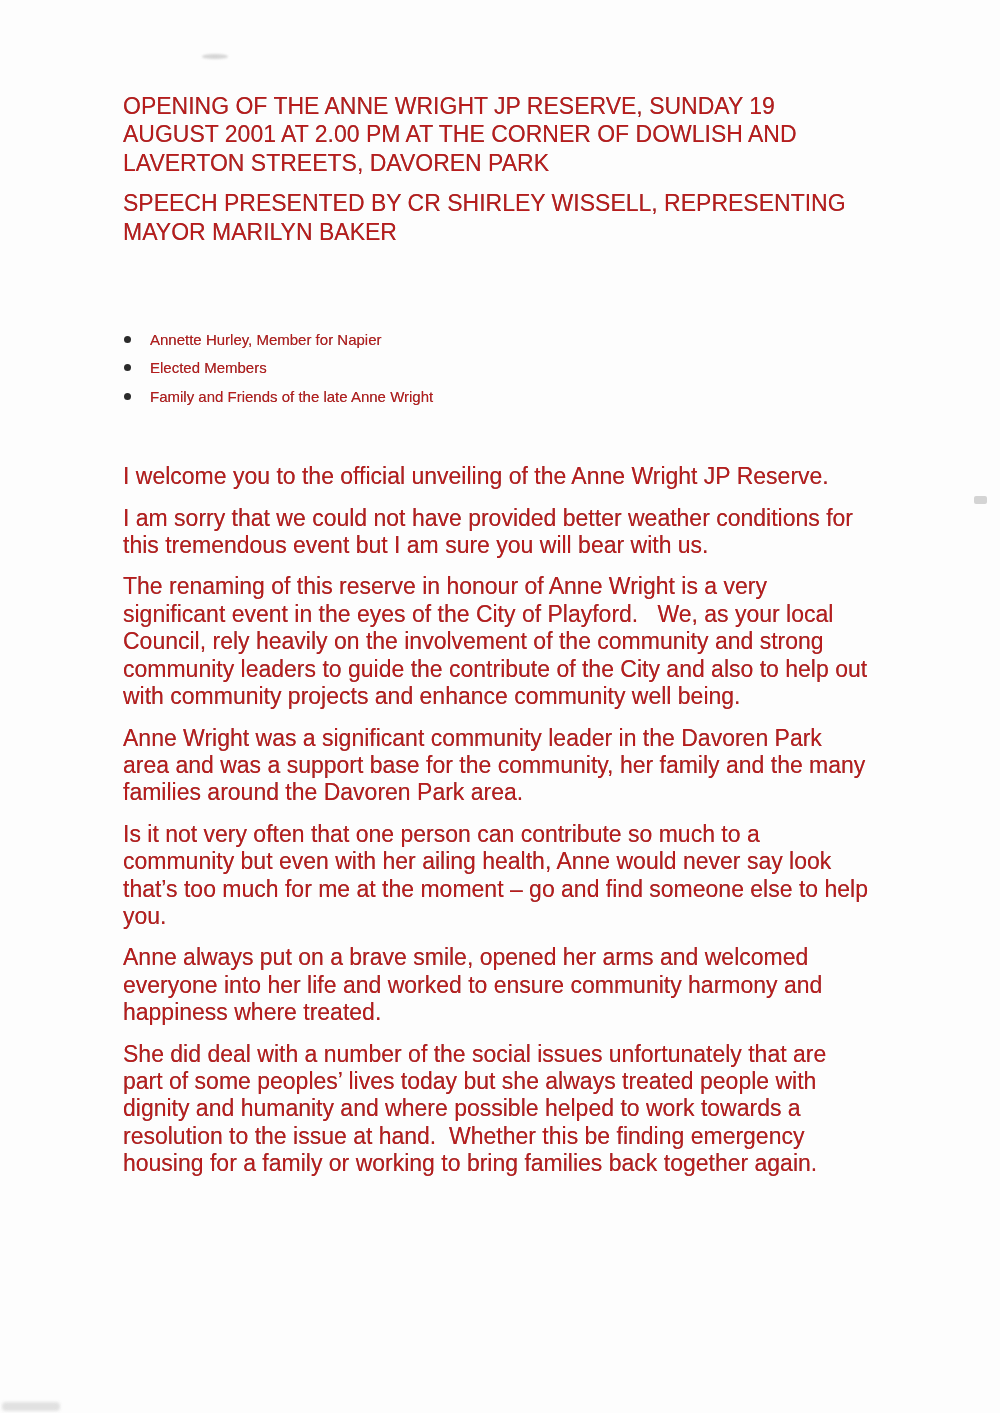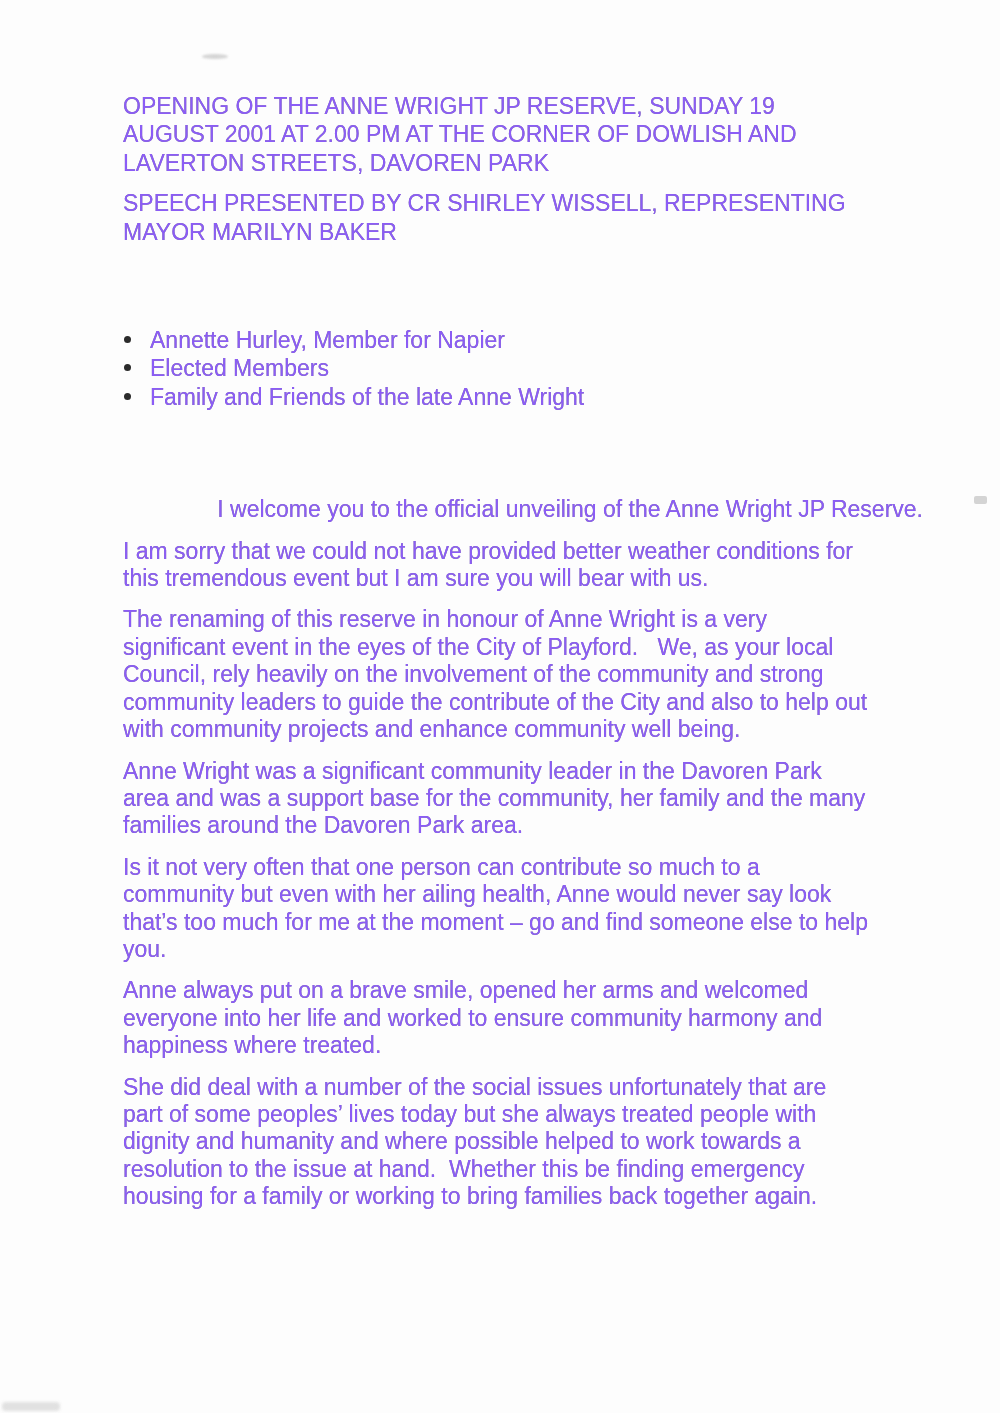--- a/index.html
+++ b/index.html
@@ -25,42 +25,42 @@
     width: 800px;
   }
   .line { white-space: pre; }
   .caps-block {
     font-size: 23px;
     line-height: 28.4px;
   }
   .presenter-block { margin-top: 12px; }
   .bullet-list {
     margin-top: 80px;
-    font-size: 23px;
+    font-size: 15px;
     line-height: 28.4px;
   }
   .bullet-row {
     position: relative;
     padding-left: 27px;
   }
   .bullet-dot {
     position: absolute;
     left: 1px;
     top: 10px;
     width: 7px;
     height: 7px;
     border-radius: 50%;
     background: #2b2b2b;
   }
   .para {
     font-size: 23px;
     line-height: 27.4px;
     margin-top: 14px;
   }
-  .para.first { margin-top: 85px; text-align: right; }
+  .para.first { margin-top: 52px; }
   
   .artifact { position: absolute; pointer-events: none; }
   .smudge-top {
     left: 202px; top: 54px; width: 26px; height: 5px;
     background: #cbcbcb; border-radius: 50%;
     filter: blur(1px); opacity: 0.8;
   }
   .mark-right {
     left: 974px; top: 496px; width: 13px; height: 8px;
     background: #c7c7c7; border-radius: 2px;
@@ -68,21 +68,21 @@
   }
   .smudge-bottom {
     left: 2px; top: 1402px; width: 58px; height: 9px;
     background: #dedede; border-radius: 4px;
     filter: blur(1.5px); opacity: 0.9;
   }
 </style>
 </head>
 <body>
 
-<div class="page" style="background: rgb(253, 253, 253); color: #8b5cf6;">
+<div class="page" style="background: rgb(253, 253, 253); color: #b91c1c;">
 
   <div class="artifact smudge-top"></div>
   <div class="artifact mark-right"></div>
   <div class="artifact smudge-bottom"></div>
 
   <div class="content">
 
     <div class="caps-block">
       <div class="line">OPENING OF THE ANNE WRIGHT JP RESERVE, SUNDAY 19</div>
       <div class="line">AUGUST 2001 AT 2.00 PM AT THE CORNER OF DOWLISH AND</div>

